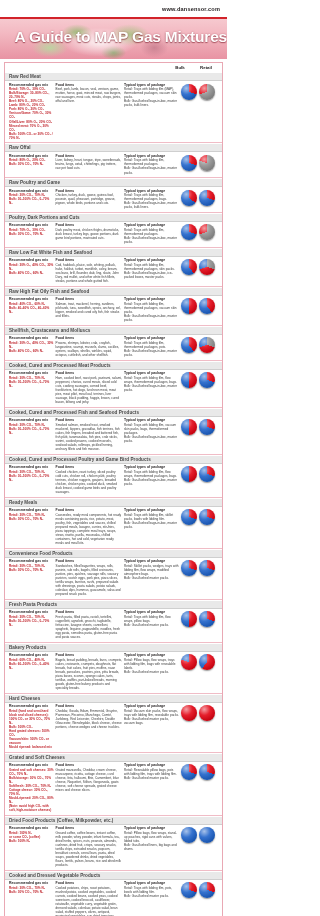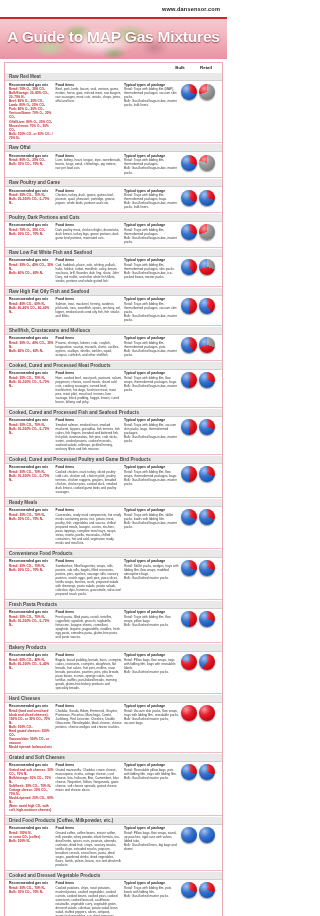--- a/index.html
+++ b/index.html
@@ -51,21 +51,21 @@
       radial-gradient(ellipse 22px 12px at 34% 34%, rgba(146,186,112,.9) 0%, rgba(146,186,112,0) 70%),
       radial-gradient(ellipse 28px 15px at 57% 40%, rgba(160,196,124,.85) 0%, rgba(160,196,124,0) 72%),
       radial-gradient(ellipse 20px 14px at 68% 72%, rgba(196,124,140,.8) 0%, rgba(196,124,140,0) 70%),
       radial-gradient(ellipse 18px 10px at 50% 84%, rgba(120,160,92,.8) 0%, rgba(120,160,92,0) 70%),
       radial-gradient(ellipse 24px 12px at 78% 52%, rgba(222,180,190,.7) 0%, rgba(222,180,190,0) 72%);
   }
   .hero h1 {
     position: absolute;
     left: 0; right: 0;
     top: 9px;
-    text-align: center;
+    text-align: right;
     font-size: 15.5px;
     font-weight: bold;
     color: #ffffff;
     letter-spacing: -.2px;
     text-shadow: 0 1px 1px rgba(120,20,35,.55), 0 0 2px rgba(120,20,35,.4);
   }
 
   
   .tablewrap {
     margin: 3px 4px 0 4px;

